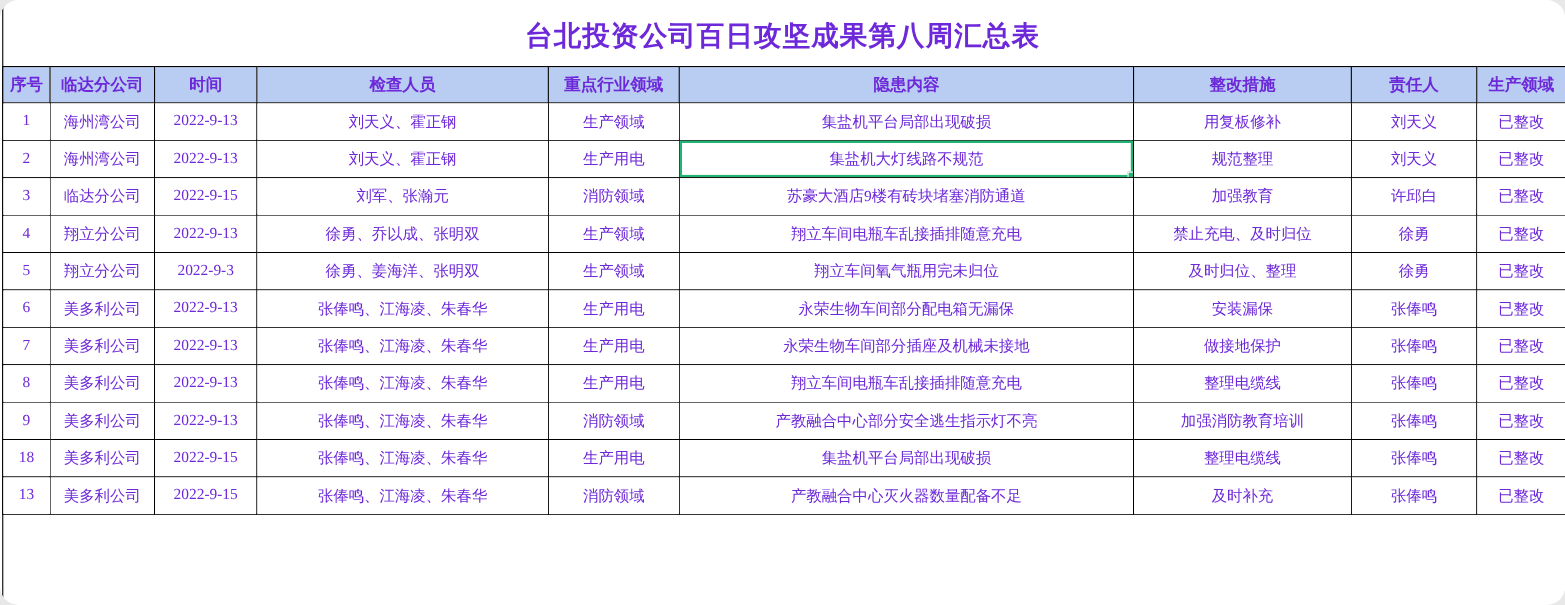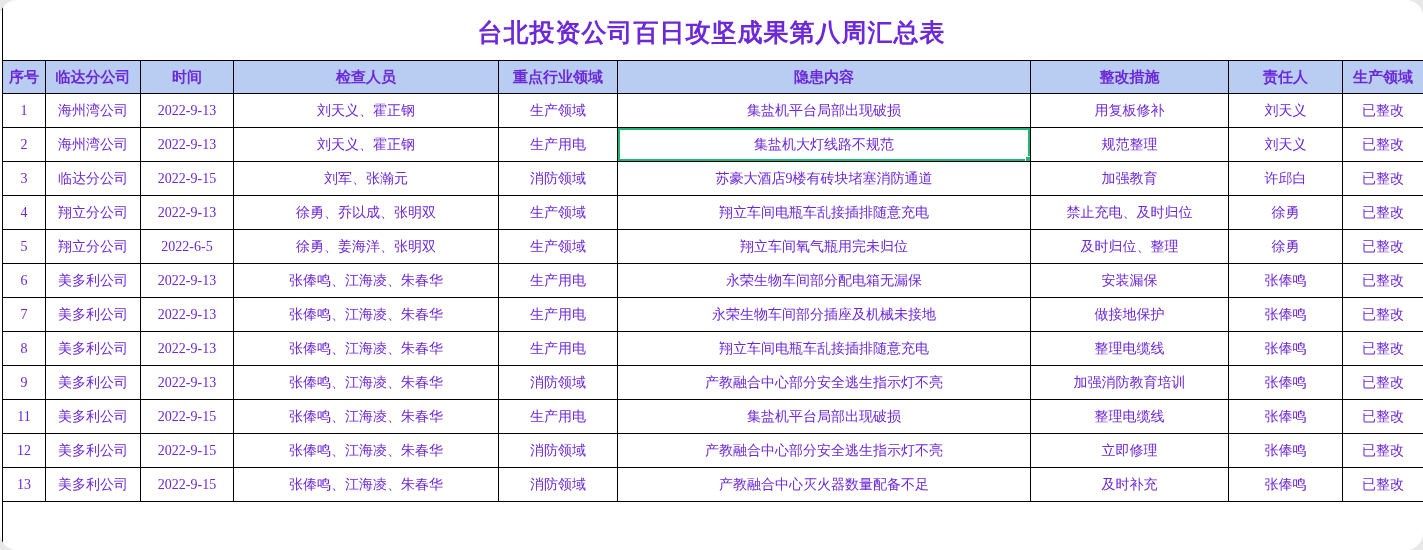--- a/index.html
+++ b/index.html
@@ -148,21 +148,21 @@
           <td>徐勇、乔以成、张明双</td>
           <td>生产领域</td>
           <td>翔立车间电瓶车乱接插排随意充电</td>
           <td>禁止充电、及时归位</td>
           <td>徐勇</td>
           <td>已整改</td>
         </tr>
         <tr>
           <td>5</td>
           <td>翔立分公司</td>
-          <td>2022-6-5</td>
+          <td>2022-9-3</td>
           <td>徐勇、姜海洋、张明双</td>
           <td>生产领域</td>
           <td>翔立车间氧气瓶用完未归位</td>
           <td>及时归位、整理</td>
           <td>徐勇</td>
           <td>已整改</td>
         </tr>
         <tr>
           <td>6</td>
           <td>美多利公司</td>
@@ -201,38 +201,27 @@
           <td>美多利公司</td>
           <td>2022-9-13</td>
           <td>张俸鸣、江海凌、朱春华</td>
           <td>消防领域</td>
           <td>产教融合中心部分安全逃生指示灯不亮</td>
           <td>加强消防教育培训</td>
           <td>张俸鸣</td>
           <td>已整改</td>
         </tr>
         <tr>
-          <td>11</td>
+          <td>18</td>
           <td>美多利公司</td>
           <td>2022-9-15</td>
           <td>张俸鸣、江海凌、朱春华</td>
           <td>生产用电</td>
           <td>集盐机平台局部出现破损</td>
           <td>整理电缆线</td>
-          <td>张俸鸣</td>
-          <td>已整改</td>
-        </tr>
-        <tr>
-          <td>12</td>
-          <td>美多利公司</td>
-          <td>2022-9-15</td>
-          <td>张俸鸣、江海凌、朱春华</td>
-          <td>消防领域</td>
-          <td>产教融合中心部分安全逃生指示灯不亮</td>
-          <td>立即修理</td>
           <td>张俸鸣</td>
           <td>已整改</td>
         </tr>
         <tr>
           <td>13</td>
           <td>美多利公司</td>
           <td>2022-9-15</td>
           <td>张俸鸣、江海凌、朱春华</td>
           <td>消防领域</td>
           <td>产教融合中心灭火器数量配备不足</td>

